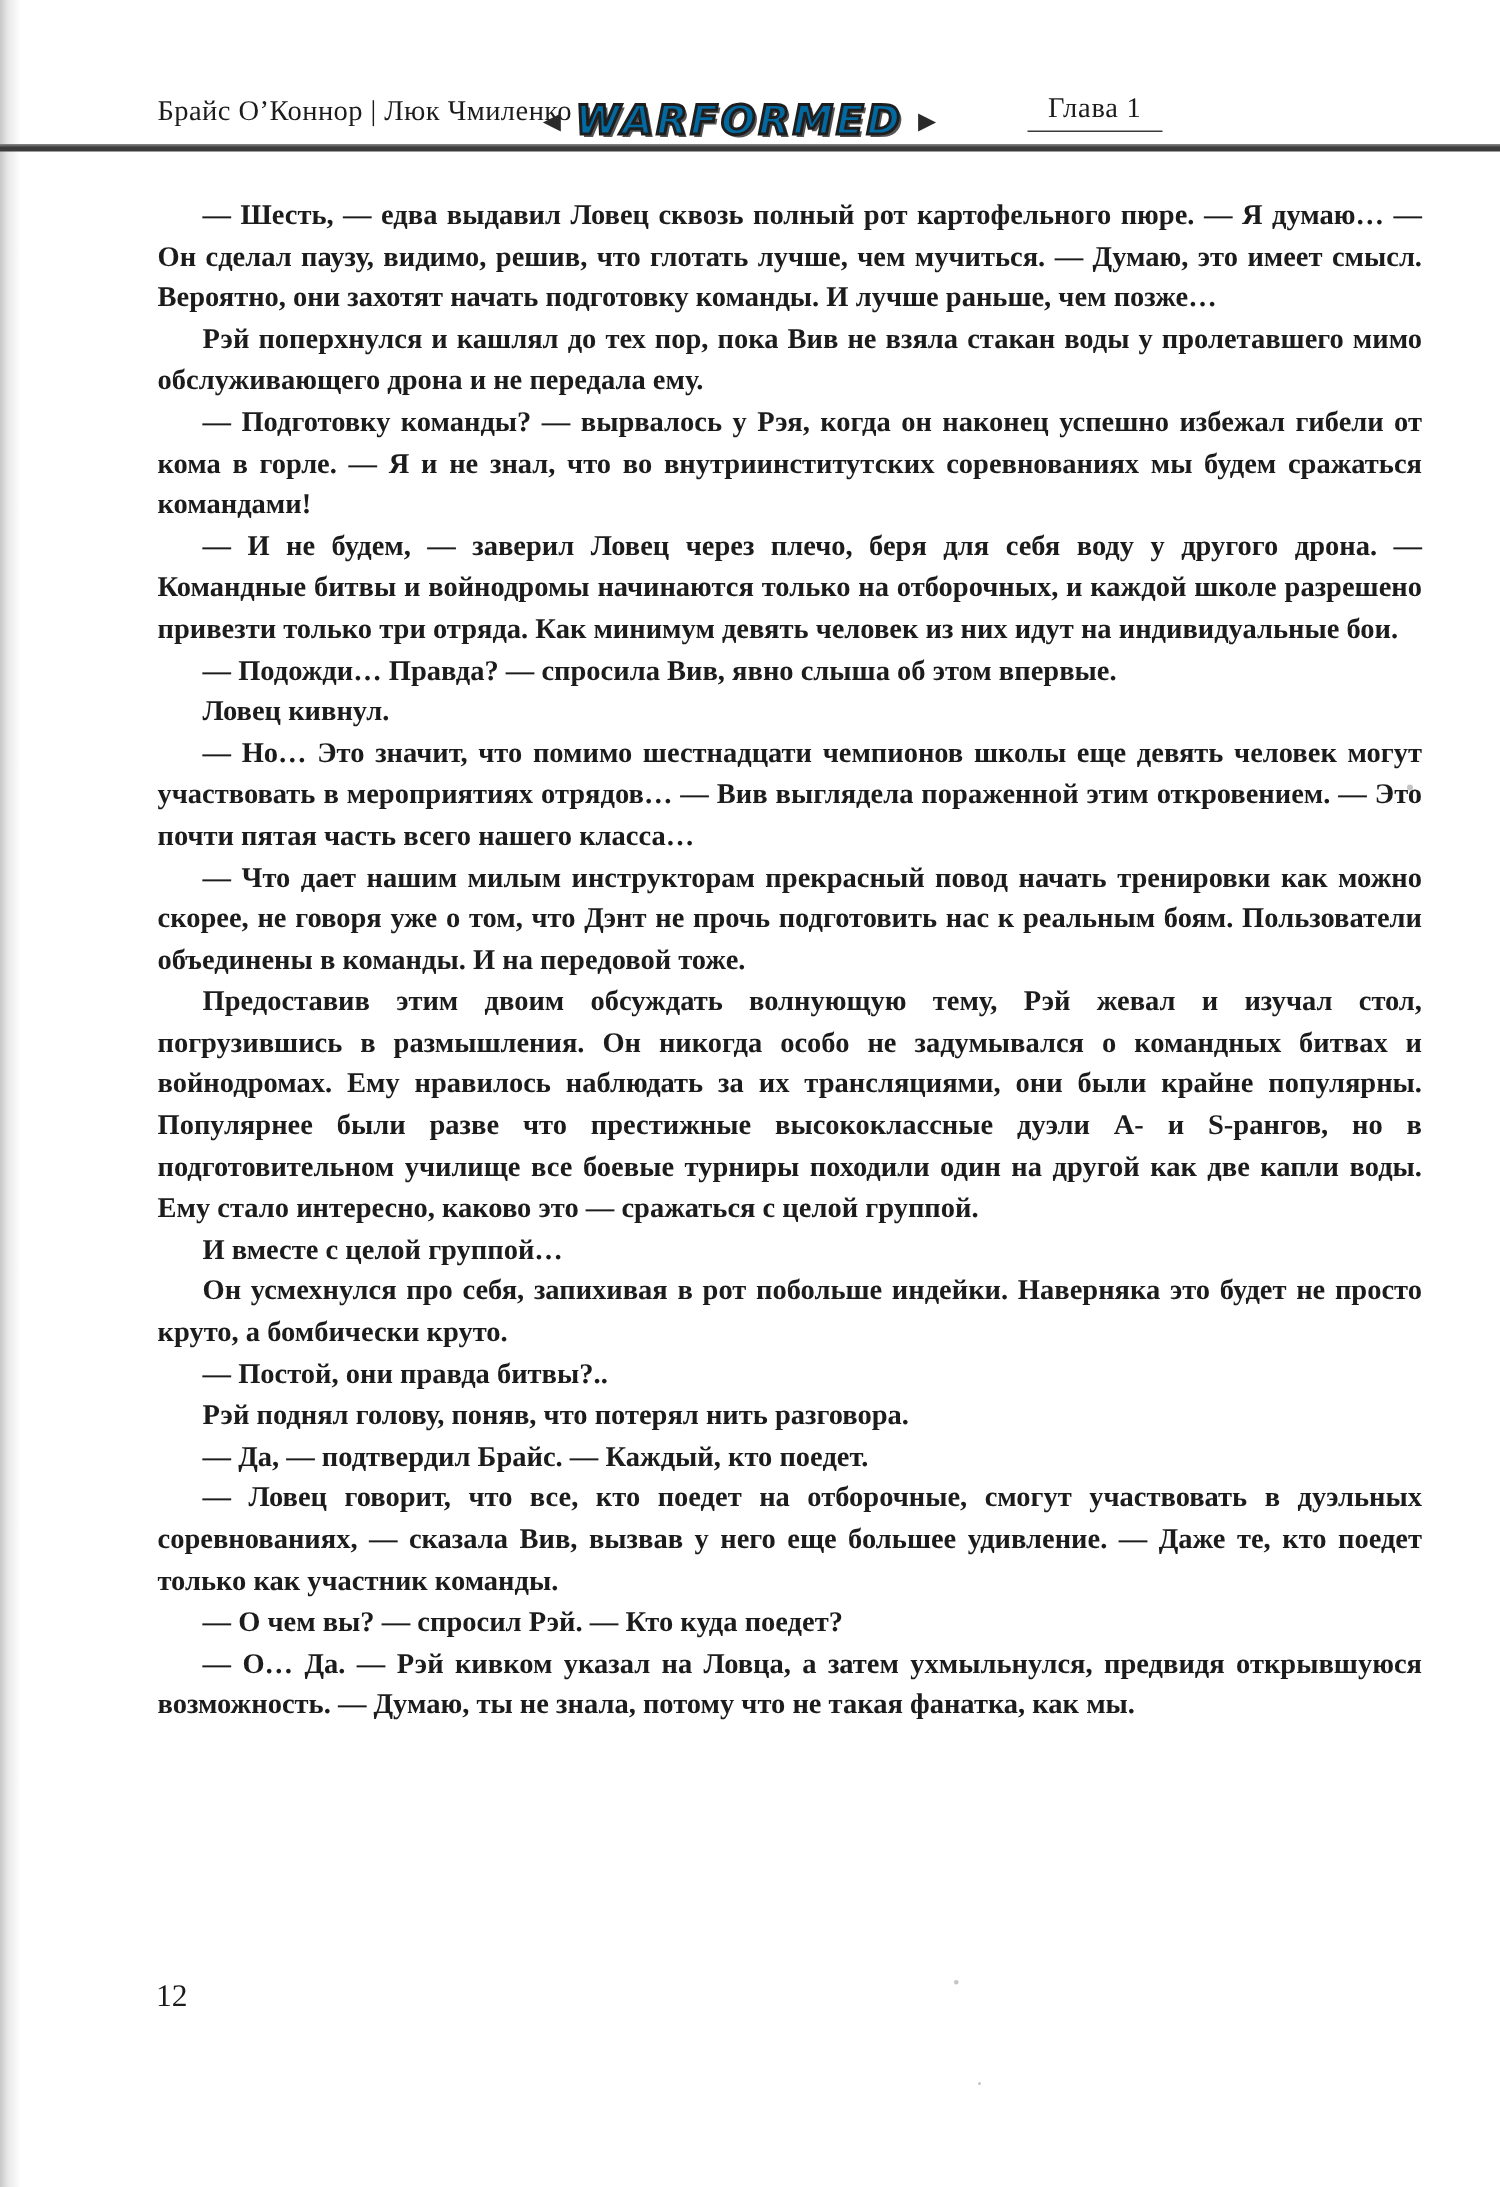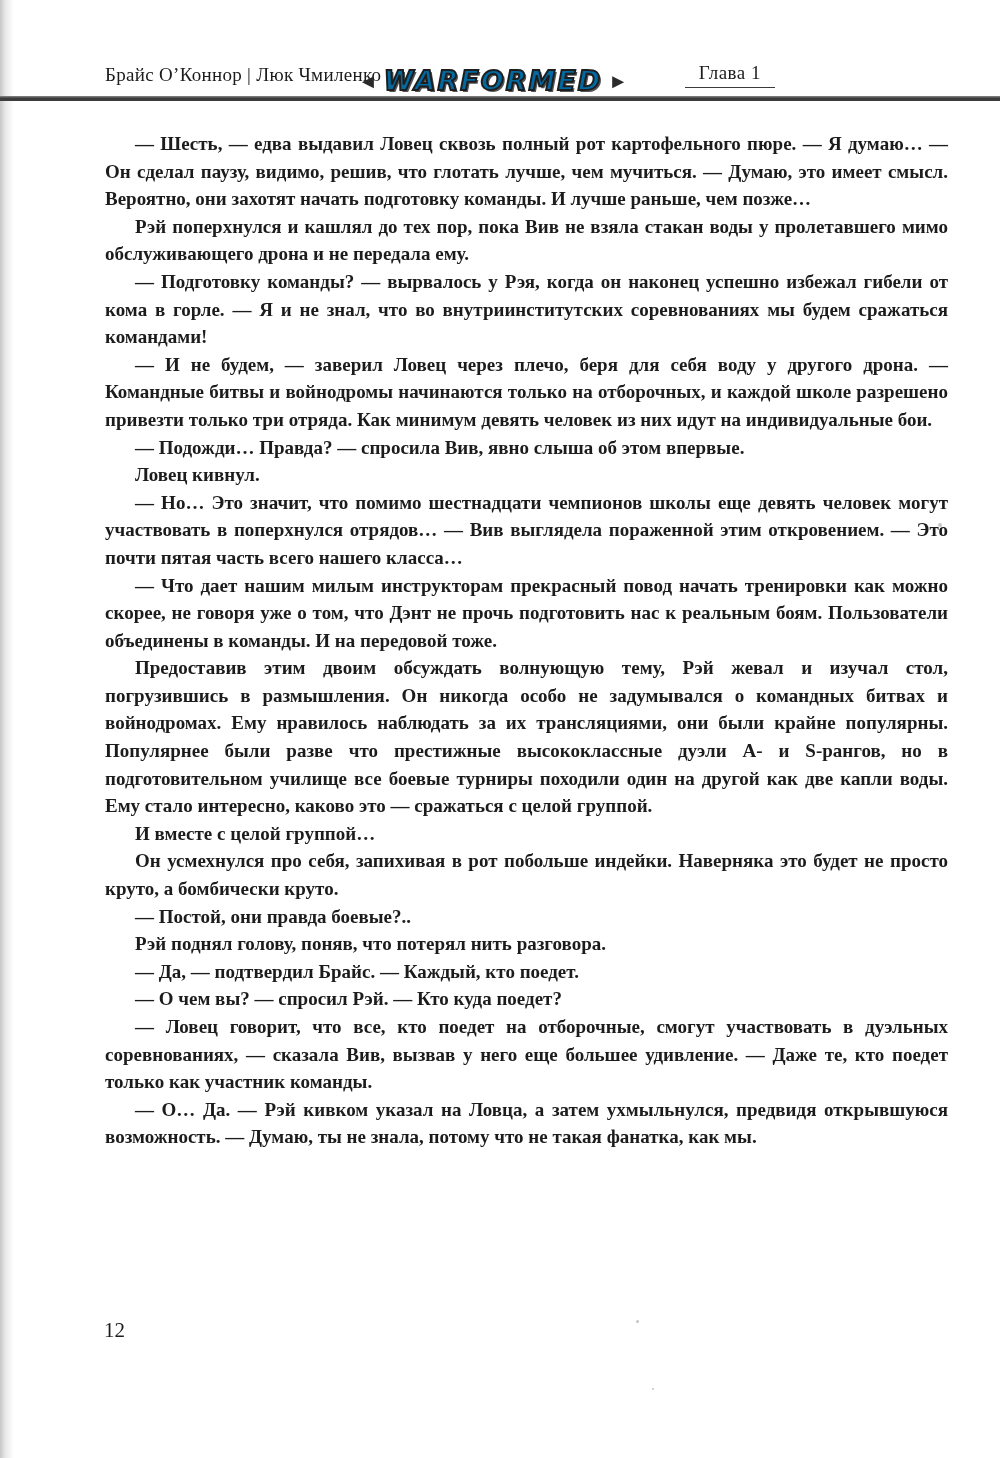--- a/index.html
+++ b/index.html
@@ -136,30 +136,30 @@
 
   <div class="header-rule"></div>
 
   <div class="text-block">
       <p>— Шесть, — едва выдавил Ловец сквозь полный рот картофельного пюре. — Я думаю… — Он сделал паузу, видимо, решив, что глотать лучше, чем мучиться. — Думаю, это имеет смысл. Вероятно, они захотят начать подготовку команды. И лучше раньше, чем позже…</p>
       <p>Рэй поперхнулся и кашлял до тех пор, пока Вив не взяла стакан воды у пролетавшего мимо обслуживающего дрона и не передала ему.</p>
       <p>— Подготовку команды? — вырвалось у Рэя, когда он наконец успешно избежал гибели от кома в горле. — Я и не знал, что во внутриинститутских соревнованиях мы будем сражаться командами!</p>
       <p>— И не будем, — заверил Ловец через плечо, беря для себя воду у другого дрона. — Командные битвы и войнодромы начинаются только на отборочных, и каждой школе разрешено привезти только три отряда. Как минимум девять человек из них идут на индивидуальные бои.</p>
       <p>— Подожди… Правда? — спросила Вив, явно слыша об этом впервые.</p>
       <p>Ловец кивнул.</p>
-      <p>— Но… Это значит, что помимо шестнадцати чемпионов школы еще девять человек могут участвовать в поперхнулся отрядов… — Вив выглядела пораженной этим откровением. — Это почти пятая часть всего нашего класса…</p>
+      <p>— Но… Это значит, что помимо шестнадцати чемпионов школы еще девять человек могут участвовать в мероприятиях отрядов… — Вив выглядела пораженной этим откровением. — Это почти пятая часть всего нашего класса…</p>
       <p>— Что дает нашим милым инструкторам прекрасный повод начать тренировки как можно скорее, не говоря уже о том, что Дэнт не прочь подготовить нас к реальным боям. Пользователи объединены в команды. И на передовой тоже.</p>
       <p>Предоставив этим двоим обсуждать волнующую тему, Рэй жевал и изучал стол, погрузившись в размышления. Он никогда особо не задумывался о командных битвах и войнодромах. Ему нравилось наблюдать за их трансляциями, они были крайне популярны. Популярнее были разве что престижные высококлассные дуэли A- и S-рангов, но в подготовительном училище все боевые турниры походили один на другой как две капли воды. Ему стало интересно, каково это — сражаться с целой группой.</p>
       <p>И вместе с целой группой…</p>
       <p>Он усмехнулся про себя, запихивая в рот побольше индейки. Наверняка это будет не просто круто, а бомбически круто.</p>
-      <p>— Постой, они правда боевые?..</p>
+      <p>— Постой, они правда битвы?..</p>
       <p>Рэй поднял голову, поняв, что потерял нить разговора.</p>
       <p>— Да, — подтвердил Брайс. — Каждый, кто поедет.</p>
+      <p>— Ловец говорит, что все, кто поедет на отборочные, смогут участвовать в дуэльных соревнованиях, — сказала Вив, вызвав у него еще большее удивление. — Даже те, кто поедет только как участник команды.</p>
       <p>— О чем вы? — спросил Рэй. — Кто куда поедет?</p>
-      <p>— Ловец говорит, что все, кто поедет на отборочные, смогут участвовать в дуэльных соревнованиях, — сказала Вив, вызвав у него еще большее удивление. — Даже те, кто поедет только как участник команды.</p>
       <p>— О… Да. — Рэй кивком указал на Ловца, а затем ухмыльнулся, предвидя открывшуюся возможность. — Думаю, ты не знала, потому что не такая фанатка, как мы.</p>
     </div>
 
   <div class="page-number">12</div>
 
   <span class="speck s1"></span>
   <span class="speck s2"></span>
   <span class="speck s3"></span>
 
 </div>

